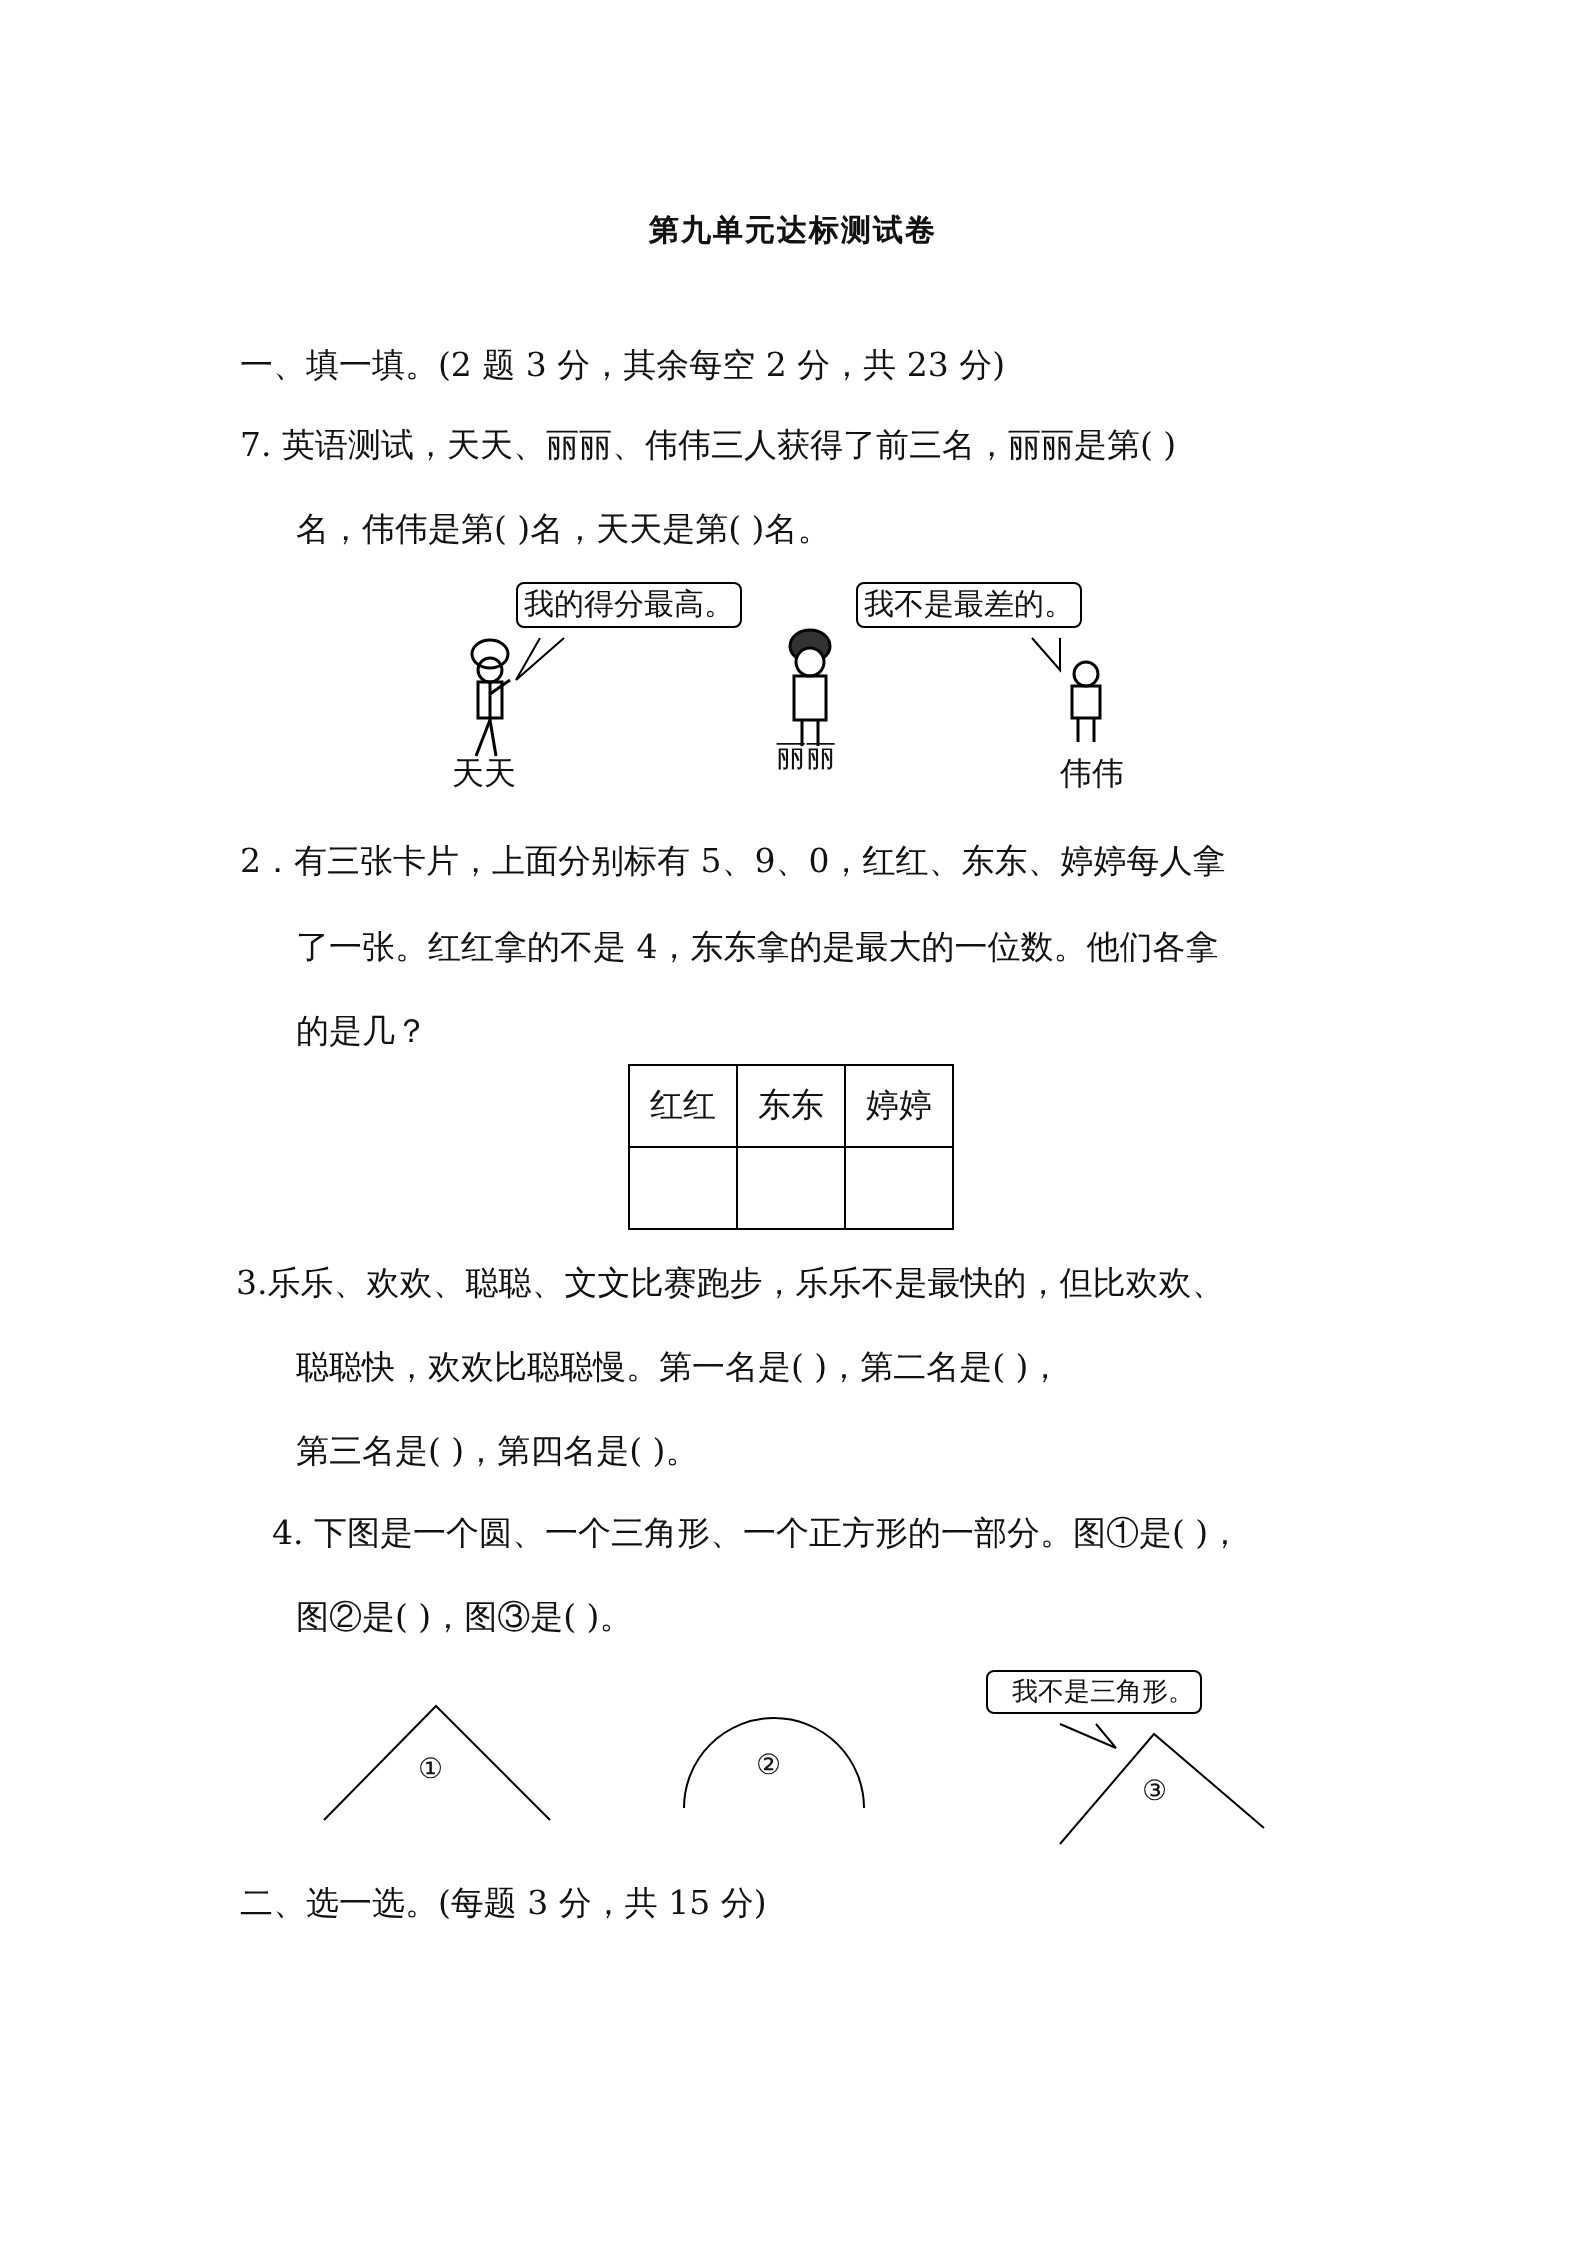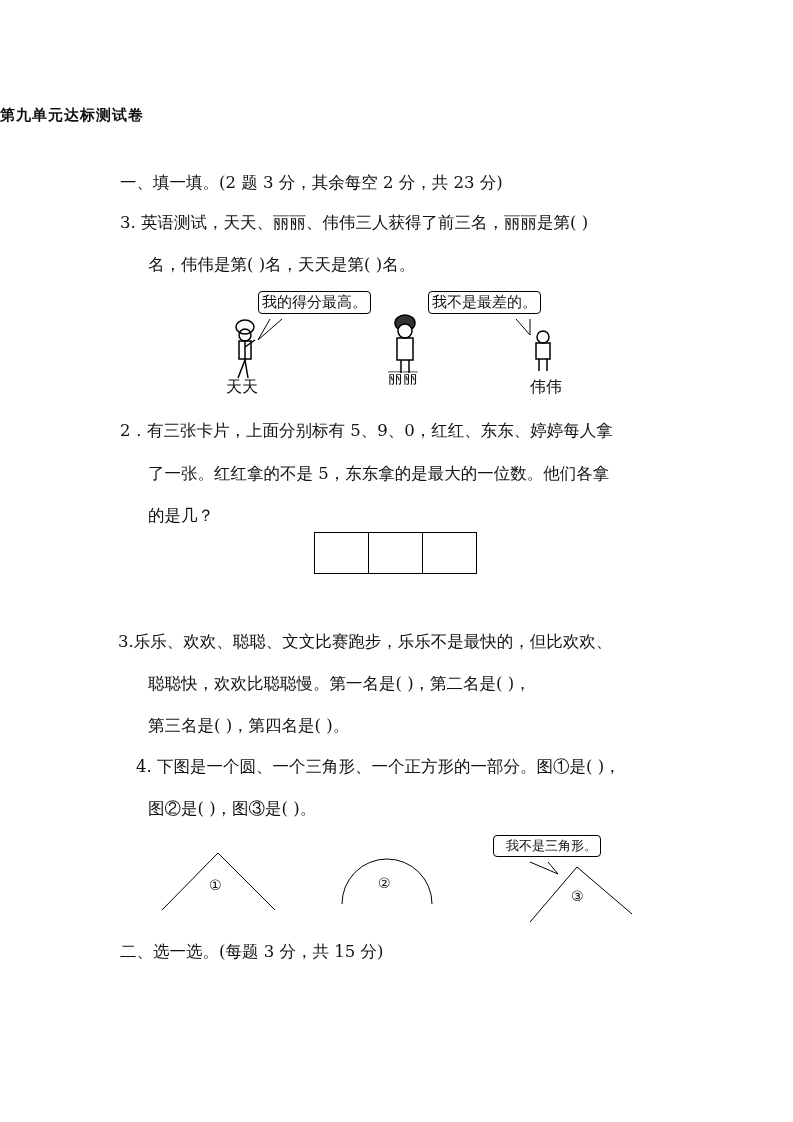--- a/index.html
+++ b/index.html
@@ -1,37 +1,37 @@
 <!DOCTYPE html>
 <html><head>
 <meta charset="utf-8">
 <style>
   html, body { margin:0; padding:0; background:#fff; }
   body { width:793px; height:1122px; position:relative; overflow:hidden;
          font-family: "DejaVu Serif", "Liberation Serif", serif; color:#111; }
   .abs { position:absolute; white-space:nowrap; }
-  .title { left:0; width:793px; top:106px; text-align:left; font-size:15px; font-weight:bold;
+  .title { left:0; width:793px; top:106px; text-align:center; font-size:15px; font-weight:bold;
            font-family:"DejaVu Sans", sans-serif; letter-spacing:1px; }
   .line { font-size:16.5px; }
   .ill { position:absolute; }
   table.cards { position:absolute; left:314px; top:532px; border-collapse:collapse; }
   table.cards td { border:1.5px solid #000; width:53px; height:40px; text-align:center;
                    font-size:16.5px; padding:0; }
   .bubble { position:absolute; border:1px solid #000; border-radius:4px; background:#fff;
             font-family:"DejaVu Sans", sans-serif; font-size:15px; padding:1px 3px; white-space:nowrap; }
   .fig-label { position:absolute; font-size:14px; font-family:"DejaVu Sans", sans-serif; }
 </style>
 </head>
 <body>
 
 <div class="abs title">第九单元达标测试卷</div>
 
 <div class="abs line" style="left:120px;top:172px;">一、填一填。(2 题 3 分，其余每空 2 分，共 23 分)</div>
 
-<div class="abs line" style="left:120px;top:212px;">3. 英语测试，天天、丽丽、伟伟三人获得了前三名，丽丽是第(          )</div>
+<div class="abs line" style="left:120px;top:212px;">7. 英语测试，天天、丽丽、伟伟三人获得了前三名，丽丽是第(          )</div>
 <div class="abs line" style="left:148px;top:254px;">名，伟伟是第(          )名，天天是第(          )名。</div>
 
 <div class="ill" style="left:220px;top:285px;width:360px;height:120px;text-align:center;">
   <div class="bubble" style="left:38px;top:6px;">我的得分最高。</div>
   <div class="bubble" style="left:208px;top:6px;">我不是最差的。</div>
   <svg width="360" height="120" style="position:absolute;left:0;top:0;">
 
     <polyline points="50,34 38,55 62,34" fill="none" stroke="#000" stroke-width="1"></polyline>
 
     <polyline points="296,34 310,50 310,34" fill="none" stroke="#000" stroke-width="1"></polyline>
@@ -60,25 +60,30 @@
       <line x1="319" y1="74" x2="319" y2="86"></line>
       <line x1="327" y1="74" x2="327" y2="86"></line>
     </g>
   </svg>
   <div class="fig-label" style="left:6px;top:92px;font-size:16px;">天天</div>
   <div class="fig-label" style="left:168px;top:84px;font-size:15px;">丽丽</div>
   <div class="fig-label" style="left:310px;top:92px;font-size:16px;">伟伟</div>
 </div>
 
 <div class="abs line" style="left:120px;top:420px;">2．有三张卡片，上面分别标有 5、9、0，红红、东东、婷婷每人拿</div>
-<div class="abs line" style="left:148px;top:463px;">了一张。红红拿的不是 5，东东拿的是最大的一位数。他们各拿</div>
+<div class="abs line" style="left:148px;top:463px;">了一张。红红拿的不是 4，东东拿的是最大的一位数。他们各拿</div>
 <div class="abs line" style="left:148px;top:505px;">的是几？</div>
 
 <table class="cards">
   <tbody>
+      <tr>
+    <td>红红</td>
+    <td>东东</td>
+    <td>婷婷</td>
+  </tr>
   <tr>
     <td></td>
     <td></td>
     <td></td>
   </tr>
 </tbody>
   </table>
 
 <div class="abs line" style="left:118px;top:631px;">3.乐乐、欢欢、聪聪、文文比赛跑步，乐乐不是最快的，但比欢欢、</div>
 <div class="abs line" style="left:148px;top:673px;">聪聪快，欢欢比聪聪慢。第一名是(          )，第二名是(          )，</div>

